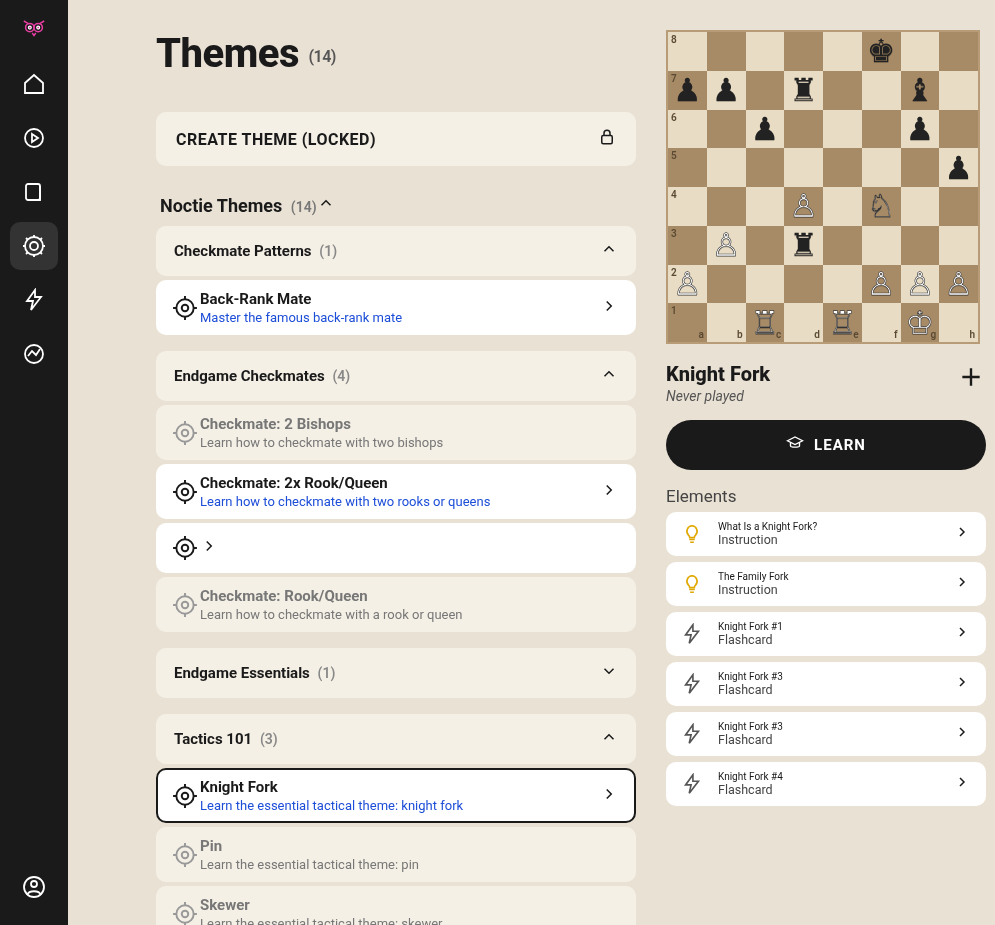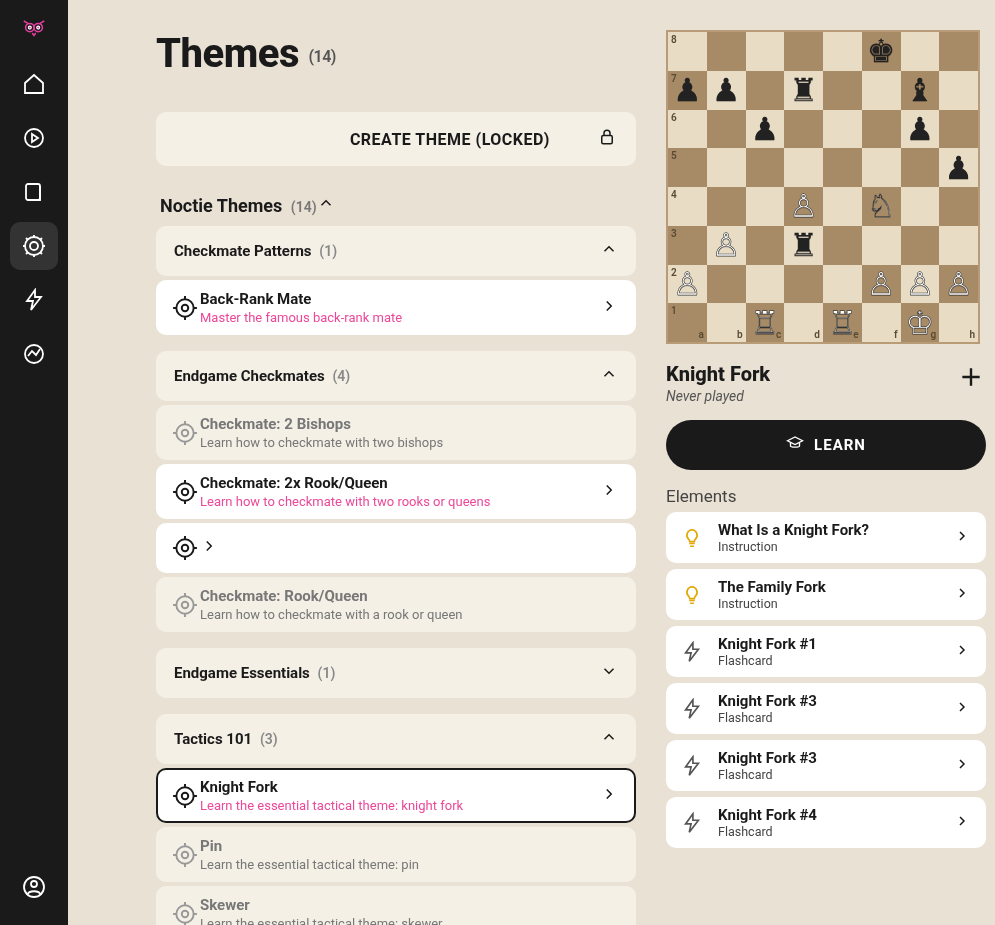--- a/index.html
+++ b/index.html
@@ -15,40 +15,40 @@
   .sidebar svg { width: 24px; height: 24px; stroke: #fff; fill: none; stroke-width: 1.8; }
 
   
   .main { margin-left: 68px; padding: 30px 10px 0 88px; display: flex; gap: 30px; height: 925px; }
   .left-col { width: 480px; flex: none; }
   .right-col { width: 320px; flex: none; }
 
   h1 { font-size: 40px; font-weight: 800; letter-spacing: -0.5px; }
   h1 .count { font-size: 16px; font-weight: 600; color: #555; vertical-align: middle; }
 
-  .create-btn { margin-top: 35px; background: #f5f0e6; border-radius: 10px; padding: 16px 20px; display: flex; align-items: center; justify-content: flex-end; font-weight: 700; letter-spacing: 0.5px; cursor: pointer; gap: 48px; }
+  .create-btn { margin-top: 35px; background: #f5f0e6; border-radius: 10px; padding: 16px 20px; display: flex; align-items: center; justify-content: space-between; font-weight: 700; letter-spacing: 0.5px; cursor: pointer; }
   .lock-icon svg { width: 18px; height: 18px; stroke:#1a1a1a; }
 
   .section-header { margin-top: 22px; display: flex; align-items: center; justify-content: flex-start; padding: 6px 4px 10px 4px; font-weight: 700; font-size: 18px; cursor: pointer; }
   .section-header .count { font-weight: 600; color: #777; font-size: 14px; margin-left: 4px;}
 
   .subheader { background: #f5f0e6; border-radius: 10px; padding: 14px 18px; display:flex; align-items:center; justify-content:space-between; font-weight:700; font-size:15px; cursor:pointer; margin-bottom:4px;}
   .subheader .count { font-weight:600; color:#888; font-size:14px; margin-left:4px;}
   .subgroup { margin-top: 0; }
   .subgroup + .subgroup { margin-top: 16px; }
 
   .theme-item { background:#fff; border-radius:10px; padding:10px 18px 10px 14px; display:flex; align-items:center; cursor:pointer; margin-top:4px; }
   .theme-item.locked { background:#f5f0e6; }
   .theme-item.locked .ti-title, .theme-item.locked .ti-sub { color:#777; }
   .theme-item.selected { border:2px solid #1a1a1a; padding:8px 16px 8px 12px; }
   .ti-icon { width:30px; height:30px; display:flex; align-items:center; justify-content:center; flex:none;}
   .ti-icon svg { width:26px; height:26px; }
   .ti-body { flex:1; }
   .ti-title { font-weight:700; font-size:15px; }
-  .ti-sub { font-size:13px; color:#ec4899; margin-top:2px;}
+  .ti-sub { font-size:13px; color:#1d4ed8; margin-top:2px;}
   .ti-arrow svg, .chevron svg { width:18px; height:18px; stroke:#1a1a1a; stroke-width:2; fill:none;}
   .chevron.up svg { transform: rotate(180deg); }
 
   .locked .ti-icon svg circle, .locked .ti-icon svg path { stroke:#999; }
 
   
   .board-wrap { width:314px; height:314px; background:#b89c78; padding:2px; position:relative; }
   .board { display:grid; grid-template-columns: repeat(8, 1fr); grid-template-rows: repeat(8,1fr); width:100%; height:100%; position:relative;}
   .sq { position:relative; display:flex; align-items:center; justify-content:center; font-size:28px; }
   .sq.light { background:#e8dcc4; }
@@ -66,21 +66,21 @@
   .plus-btn svg { width:26px; height:26px; stroke:#1a1a1a; stroke-width:2.2; }
 
   .learn-btn { margin-top:16px; background:#1a1a1a; color:#fff; border-radius:999px; padding:14px 0; width:100%; display:flex; align-items:center; justify-content:center; gap:10px; font-weight:700; letter-spacing:1px; cursor:pointer; font-size:15px;}
   .learn-btn svg { width:18px; height:18px; stroke:#fff; fill:none; stroke-width:1.8;}
 
   .elements-label { margin-top:16px; font-size:17px; color:#444; }
   .element-item { background:#fff; border-radius:10px; padding:9px 16px 9px 14px; display:flex; align-items:center; gap:14px; margin-top:6px; cursor:pointer;}
   .el-icon { width:24px; height:24px; display:flex; align-items:center; justify-content:center;}
   .el-icon svg { width:22px; height:22px; }
   .el-body { flex:1; }
-  .el-title { font-weight:700; font-size:15px; }
+  .el-title { font-weight:400; font-size:10px; }
   .el-sub { font-size:12.5px; color:#444; }
   .el-arrow svg { width:16px; height:16px; stroke:#1a1a1a; stroke-width:2.2; fill:none;}
 </style>
 </head>
 <body>
 
 <div class="sidebar">
   <div class="logo">
     <svg viewBox="0 0 40 40">
         <circle cx="13" cy="16" r="7" fill="none" stroke="#e83ea3" stroke-width="2.5"></circle>

